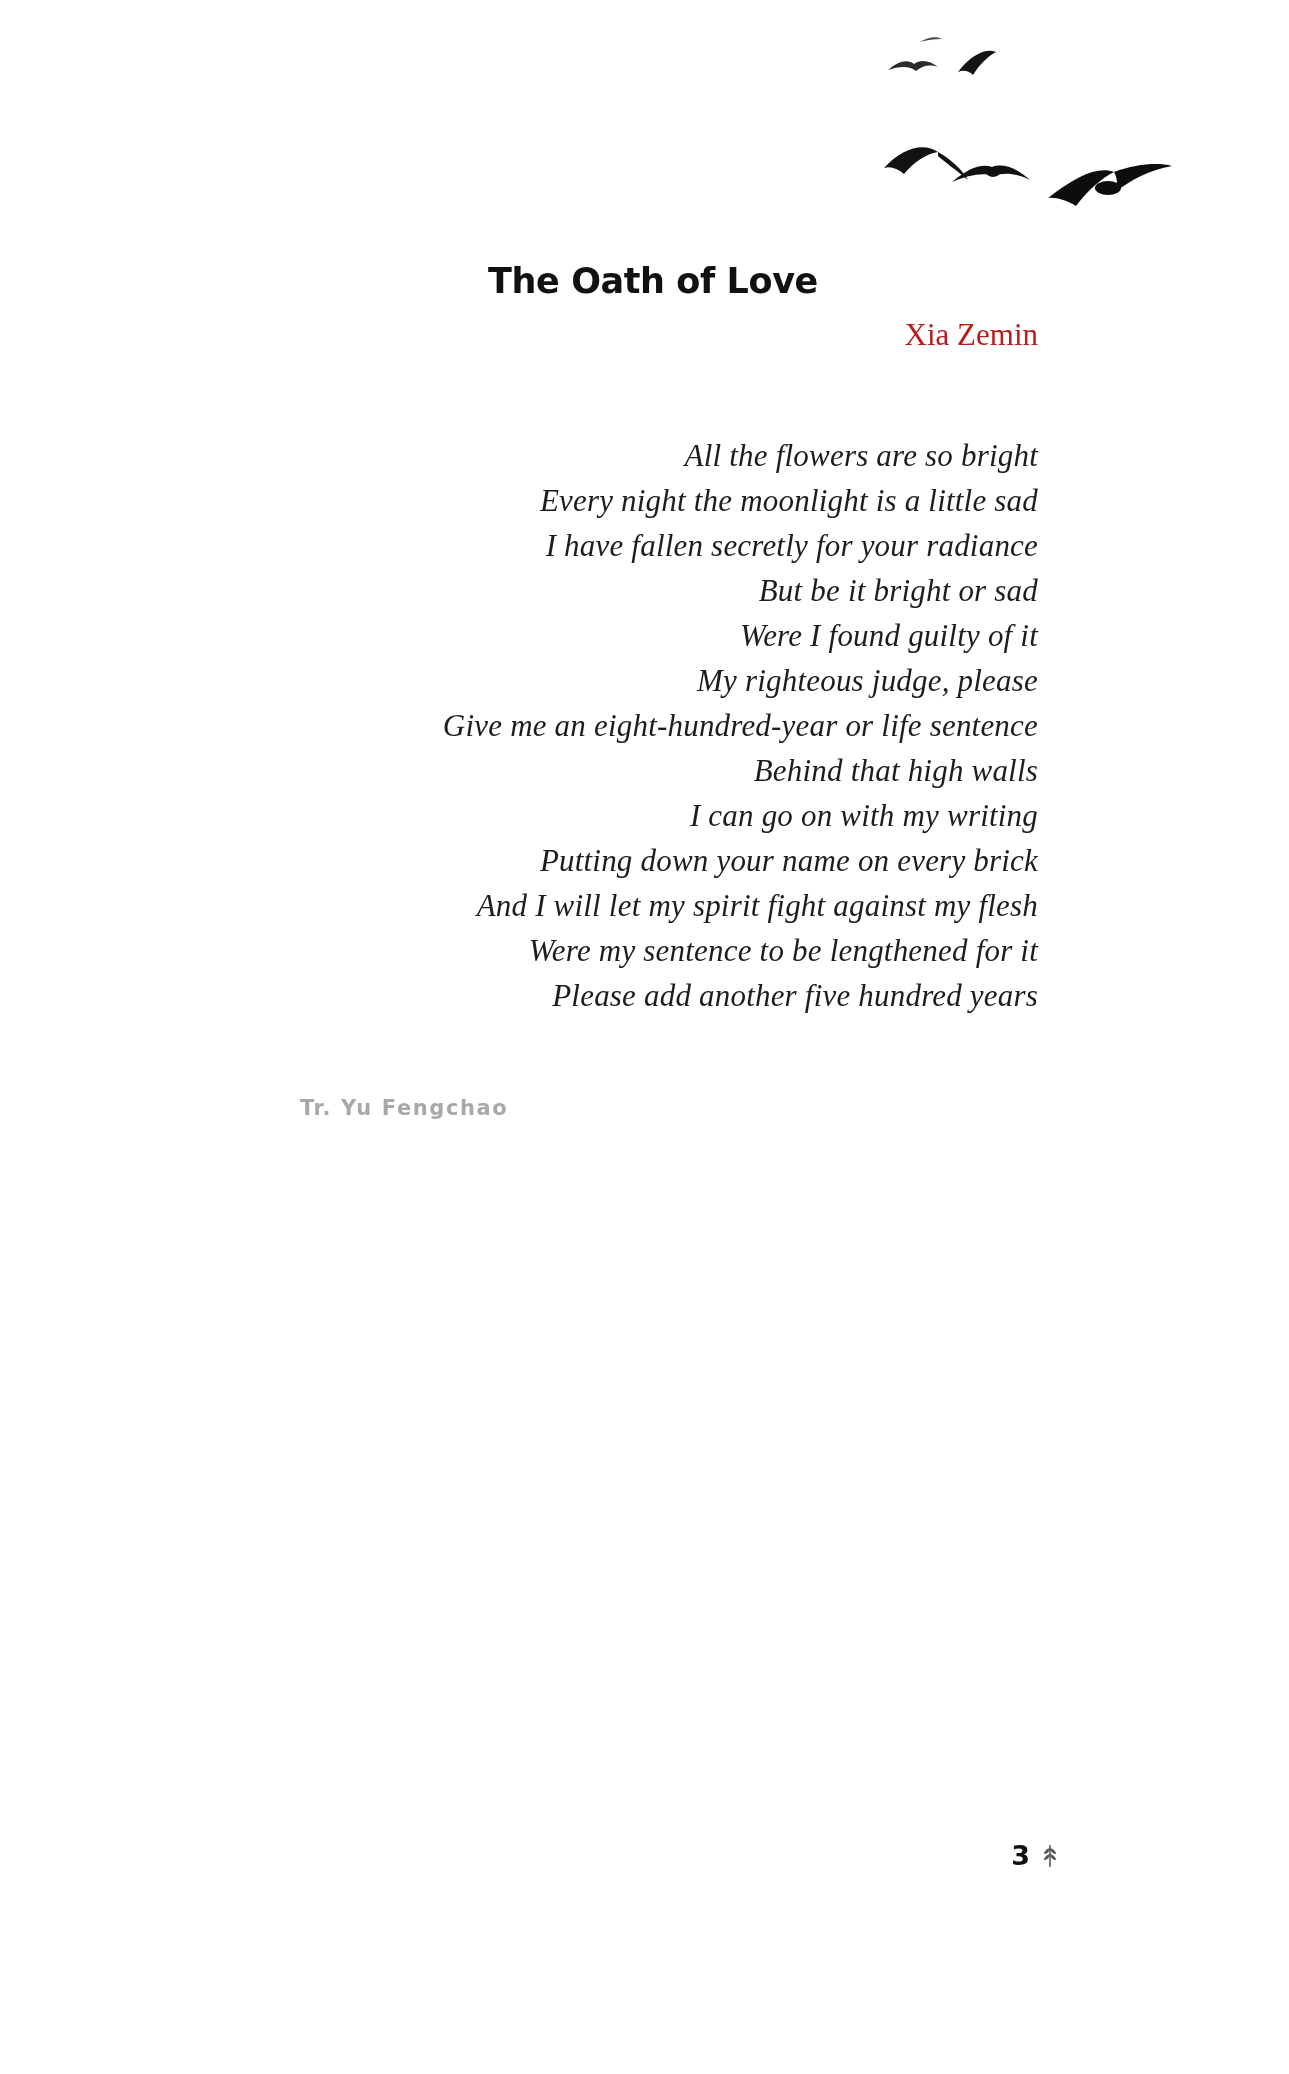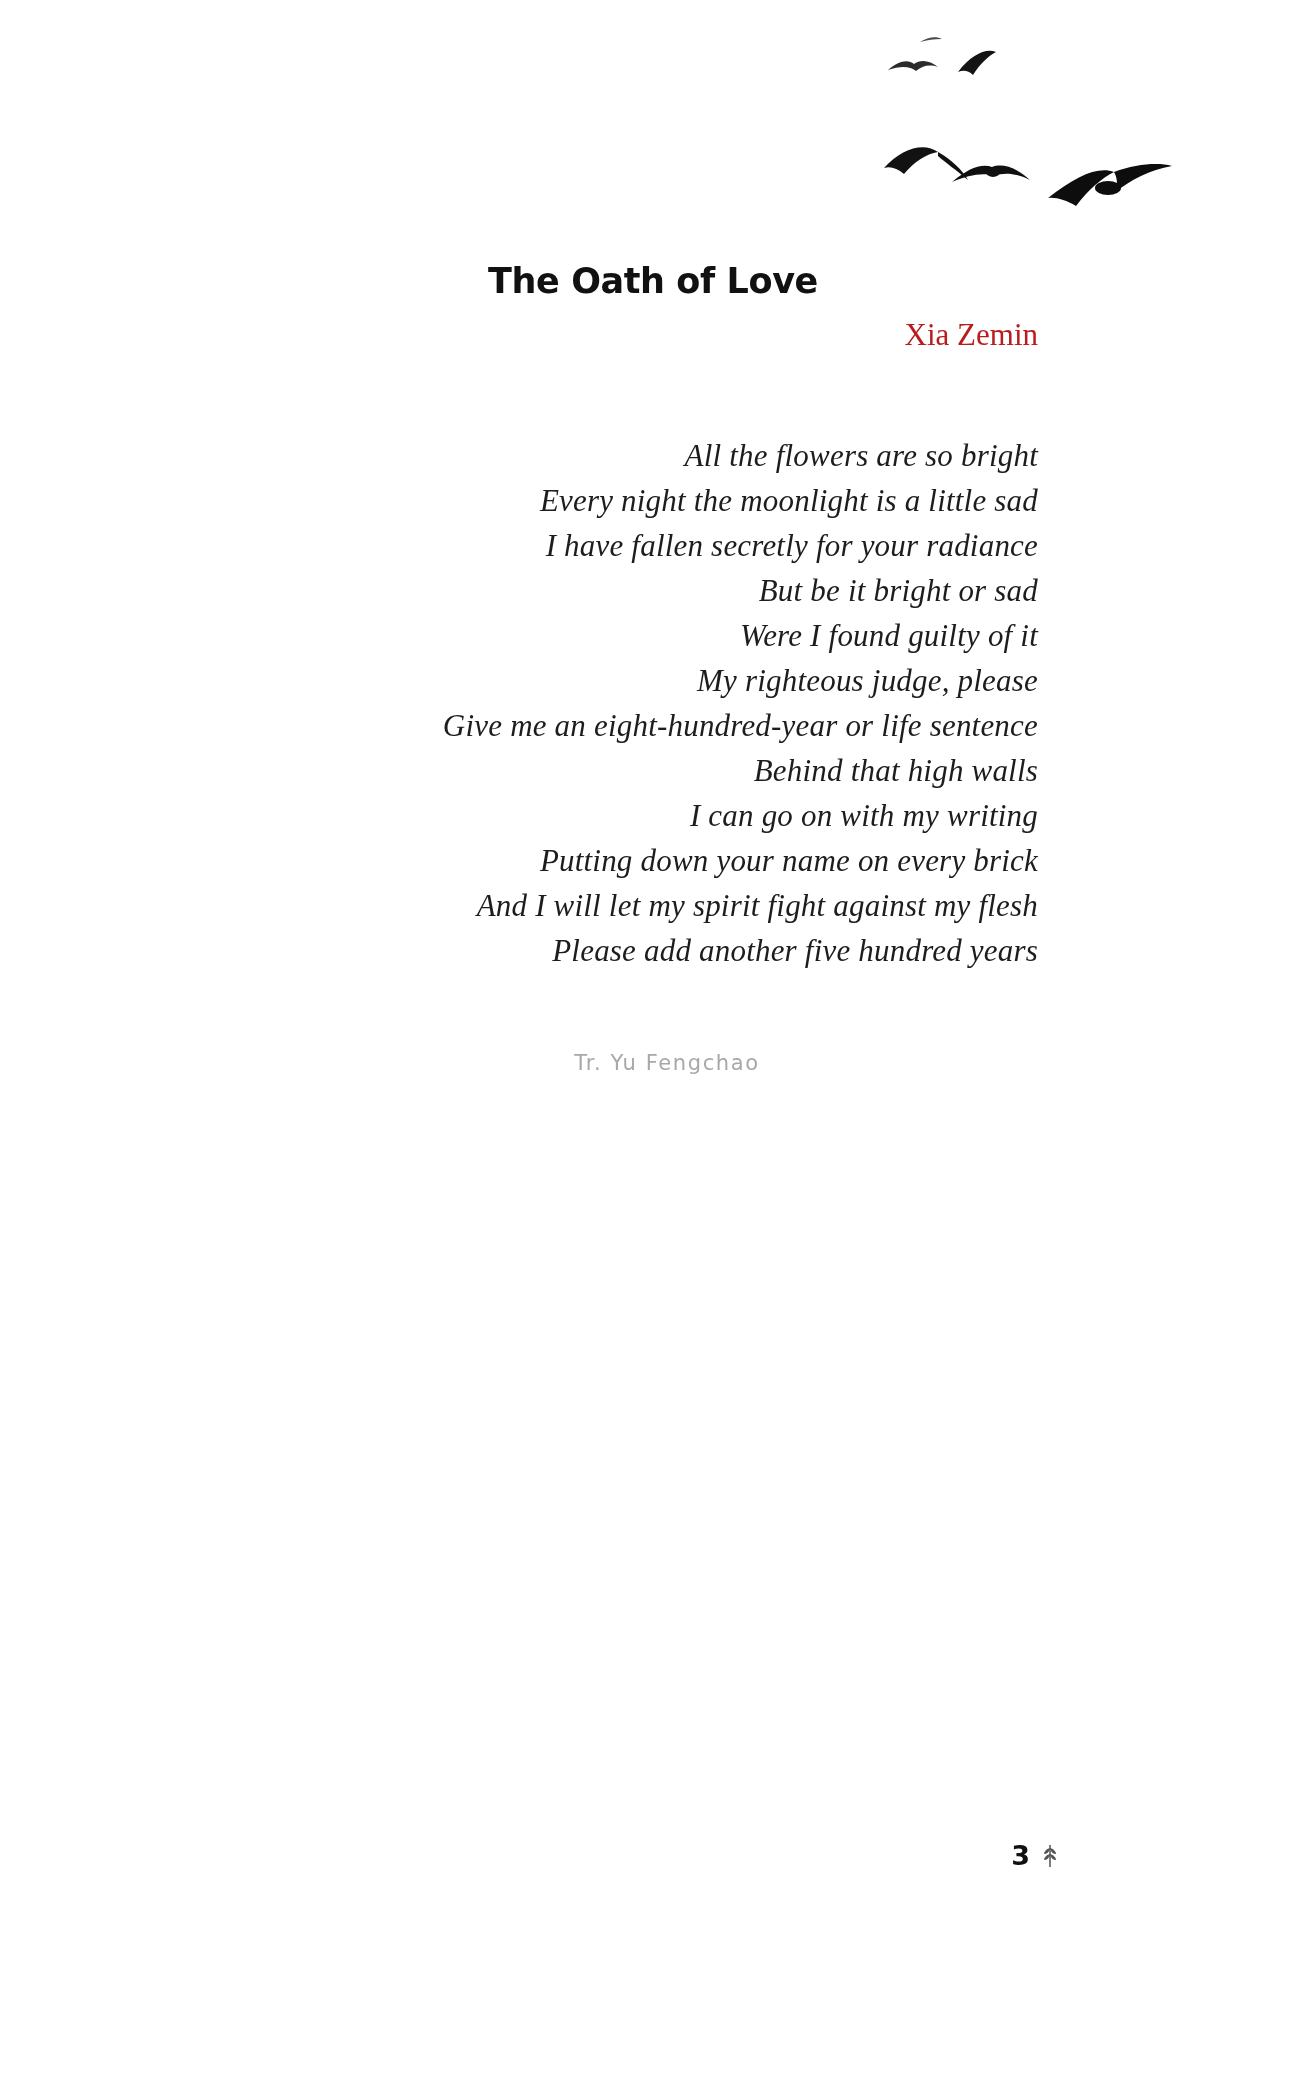--- a/index.html
+++ b/index.html
@@ -72,23 +72,23 @@
     line-height: 45px;
     color: #1d1d1d;
     white-space: nowrap;
     font-style: italic;
     letter-spacing: 0.2px;
   }
 
   .translator {
     margin-top: 78px;
     padding-right: 16px;
-    text-align: center;
+    text-align: left;
     font-family: "DejaVu Sans", sans-serif;
-    font-weight: normal;
+    font-weight: bold;
     font-size: 21px;
     letter-spacing: 1.6px;
     color: #a8a8a8;
   }
 
   
   .footer {
     position: absolute;
     left: 0;
     top: 1840px;
@@ -147,20 +147,21 @@
       <div class="poem-line">Every night the moonlight is a little sad</div>
       <div class="poem-line">I have fallen secretly for your radiance</div>
       <div class="poem-line">But be it bright or sad</div>
       <div class="poem-line">Were I found guilty of it</div>
       <div class="poem-line">My righteous judge, please</div>
       <div class="poem-line">Give me an eight-hundred-year or life sentence</div>
       <div class="poem-line">Behind that high walls</div>
       <div class="poem-line">I can go on with my writing</div>
       <div class="poem-line">Putting down your name on every brick</div>
       <div class="poem-line">And I will let my spirit fight against my flesh</div>
+      <div class="poem-line">Were my sentence to be lengthened for it</div>
       <div class="poem-line">Please add another five hundred years</div>
     </div>
 
     <div class="translator">Tr.  Yu  Fengchao</div>
   </div>
 
   <div class="footer">
     <span class="page-number">3</span>
     <span class="footer-ornament">
       <svg width="20" height="26" viewBox="0 0 20 26" xmlns="http://www.w3.org/2000/svg">

